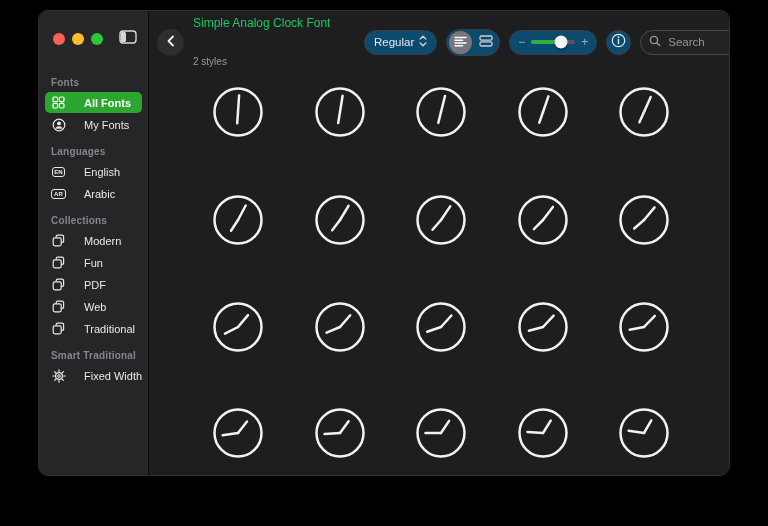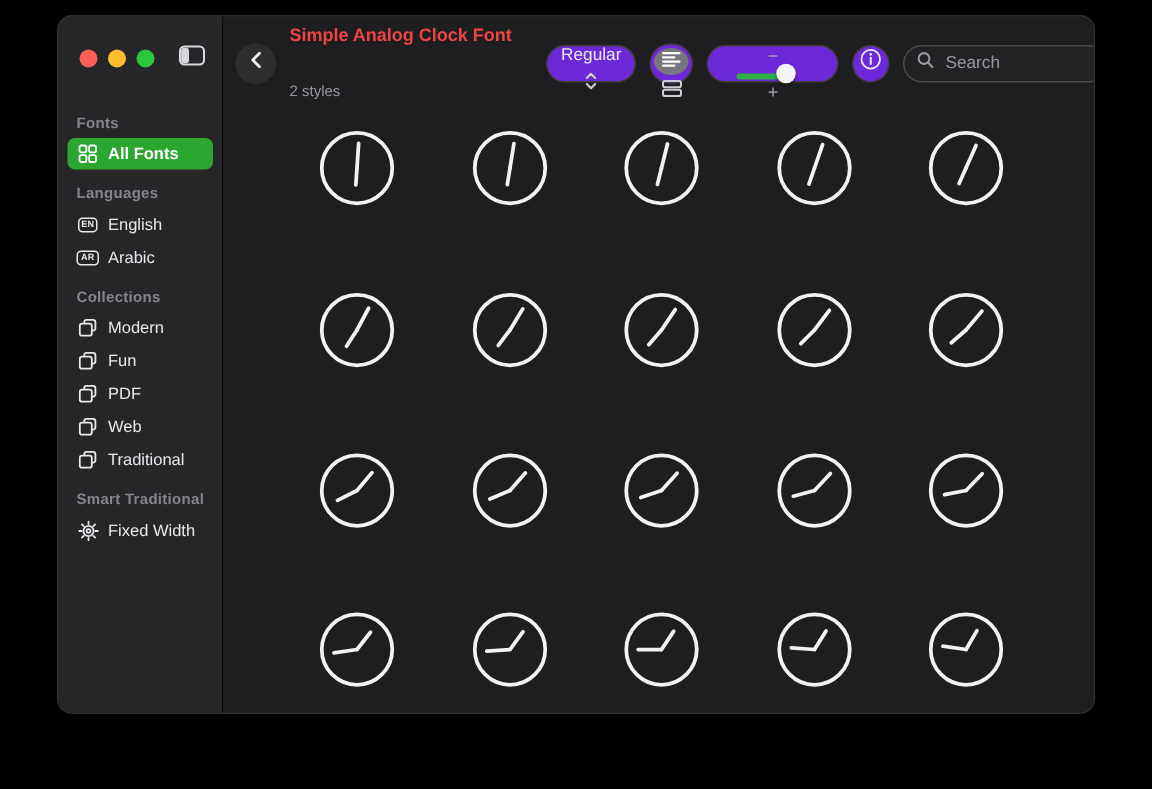--- a/index.html
+++ b/index.html
@@ -19,42 +19,42 @@
     display:flex;flex-direction:column;box-sizing:border-box;
   }
   .titlebar{height:56px;display:flex;align-items:center;padding:0 10px 0 14px;}
   .traffic{display:flex;gap:7px;align-items:center;}
   .light{width:12px;height:12px;border-radius:50%;}
   .sidebar-toggle{margin-left:auto;width:20px;height:18px;display:flex;align-items:center;justify-content:center;cursor:pointer;}
   .section-header{
     font-size:10px;font-weight:bold;color:#85858b;padding:10px 10px 3px 12px;letter-spacing:.2px;
   }
   .side-item{
-    margin:1px 6px;height:21px;border-radius:5px;display:flex;align-items:center;gap:6px;
+    margin:1px 6px;height:21px;border-radius:5px;display:flex;align-items:center;gap:18px;
     padding:0 6px;font-size:11px;color:#e9e9ec;cursor:default;white-space:nowrap;
   }
   .side-item .ic{width:15px;height:15px;flex:0 0 15px;display:flex;align-items:center;justify-content:center;}
   .side-item.selected{color:#fff;font-weight:bold;}
   .badge-ic{
     font-size:6px;font-weight:bold;color:#e9e9ec;border:1px solid #e9e9ec;border-radius:3px;
     padding:1px 1.5px;line-height:1;letter-spacing:.2px;
   }
   
   .main{flex:1;position:relative;background:#1e1e20;}
   .header{display:flex;align-items:center;height:62px;padding:0 14px 0 8px;gap:9px;}
   .back-btn{
     width:27px;height:27px;border-radius:50%;background:#2e2e31;display:flex;align-items:center;
     justify-content:center;cursor:pointer;flex:0 0 27px;
   }
   .title-block{width:162px;line-height:1.25;}
-  .doc-title{font-size:12px;font-weight:bold;color:#ef4444;}
+  .doc-title{font-size:12px;font-weight:normal;color:#22c55e;}
   .doc-subtitle{font-size:10px;color:#98989d;margin-top:25px;}
   .pill{
-    background:#6d28d9;border:1px solid #3e3e41;border-radius:13px;height:25px;
-    display:flex;align-items:center;box-sizing:border-box;color:#e9e9ec;flex-direction:column;
+    background:#0c4a6e;border:1px solid #3e3e41;border-radius:13px;height:25px;
+    display:flex;align-items:center;box-sizing:border-box;color:#e9e9ec;
   }
   .style-picker{padding:0 9px;gap:5px;font-size:11.5px;cursor:pointer;}
   .segmented{padding:2px;gap:2px;height:27px;border-radius:14px;}
   .seg{width:23px;height:23px;border-radius:50%;display:flex;align-items:center;justify-content:center;cursor:pointer;}
   .seg.on{background:#76767c;}
   .slider-group{width:88px;padding:0 8px;gap:6px;justify-content:space-between;}
   .sg-sign{color:#a8a8ad;font-size:12px;line-height:1;cursor:pointer;}
   .track{position:relative;width:48px;height:4px;border-radius:2px;background:#55555a;cursor:pointer;}
   .track .fill{position:absolute;left:0;top:0;height:4px;border-radius:2px;}
   .track .thumb{
@@ -100,20 +100,30 @@
         <div class="side-item selected" style="background: rgb(43, 166, 47);">
           <span class="ic">
             <svg width="13" height="13" viewBox="0 0 13 13">
               <rect x="1" y="1" width="4.6" height="4.6" rx="1.2" fill="none" stroke="#ffffff" stroke-width="1.2"></rect>
               <rect x="7.4" y="1" width="4.6" height="4.6" rx="1.2" fill="none" stroke="#ffffff" stroke-width="1.2"></rect>
               <rect x="1" y="7.4" width="4.6" height="4.6" rx="1.2" fill="none" stroke="#ffffff" stroke-width="1.2"></rect>
               <rect x="7.4" y="7.4" width="4.6" height="4.6" rx="1.2" fill="none" stroke="#ffffff" stroke-width="1.2"></rect>
             </svg>
           </span>
           <span>All Fonts</span>
+        </div>
+        <div class="side-item">
+          <span class="ic">
+            <svg width="14" height="14" viewBox="0 0 14 14">
+              <circle cx="7" cy="7" r="5.8" fill="none" stroke="#e9e9ec" stroke-width="1.2"></circle>
+              <circle cx="7" cy="5.4" r="1.9" fill="#e9e9ec"></circle>
+              <path d="M3.2 10.8 C4 8.9 5.4 8.2 7 8.2 C8.6 8.2 10 8.9 10.8 10.8" fill="#e9e9ec"></path>
+            </svg>
+          </span>
+          <span>My Fonts</span>
         </div>
         <div class="section-header">Languages</div>
         <div class="side-item">
           <span class="ic">
             <span class="badge-ic">EN</span>
           </span>
           <span>English</span>
         </div>
         <div class="side-item">
           <span class="ic">

